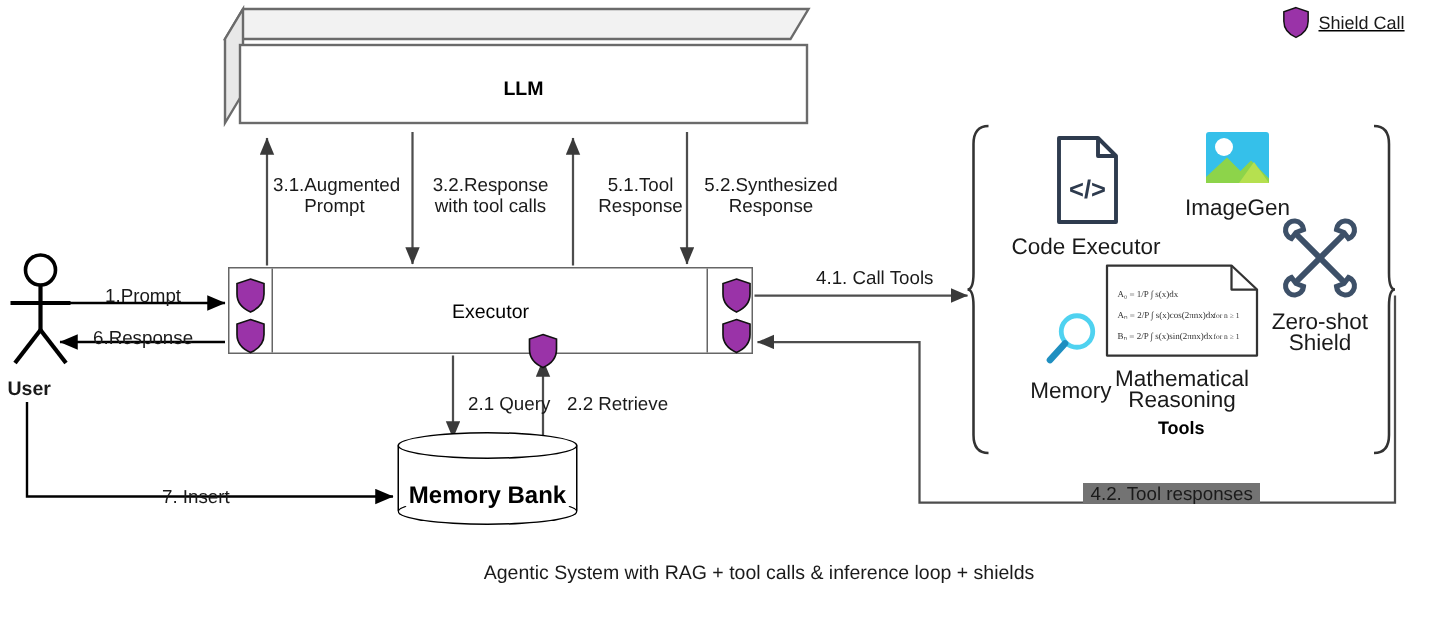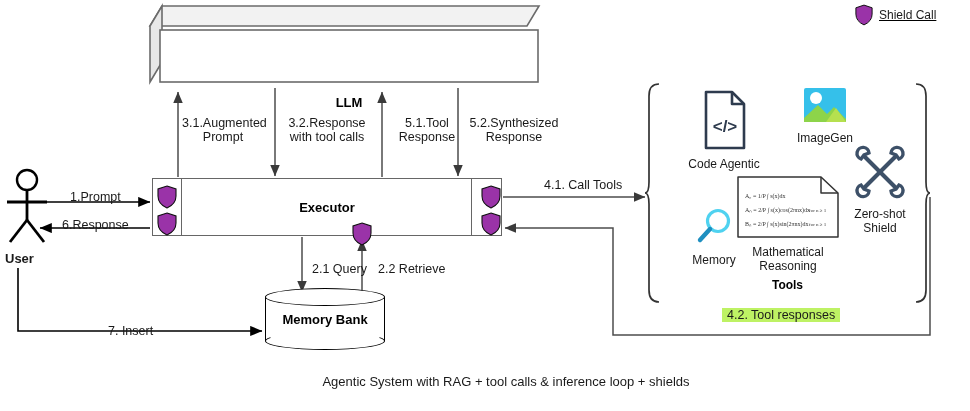--- a/index.html
+++ b/index.html
@@ -8,44 +8,44 @@
   .abs{position:absolute;}
   .lbl{font-size:12.5px;line-height:14px;color:#1a1a1a;white-space:pre;}
   .lbl-c{text-align:center;margin-left:44px;}
   .bold{font-weight:bold;}
   svg{overflow:visible;}
   #wires{position:absolute;left:0;top:0;width:970px;height:411px;pointer-events:none;}
 
   
   #llm-box{left:150px;top:4px;width:390px;height:82px;}
   #llm-title{position:absolute;left:10px;top:28px;width:378px;height:52px;
-      display:flex;align-items:center;justify-content:center;font-weight:bold;font-size:13px;margin-top:44px;}
+      display:flex;align-items:center;justify-content:center;font-weight:bold;font-size:13px;}
 
   
   #exec-box{left:152px;top:178px;width:350px;height:58px;
       background:#fff;border:1.6px solid #666;box-sizing:border-box;}
   #exec-box .divider{position:absolute;top:0;width:0;height:100%;border-left:1.6px solid #666;}
   #exec-title{position:absolute;left:0;top:0;width:100%;height:100%;
-      display:flex;align-items:center;justify-content:center;font-weight:bold;font-size:13px;}
+      display:flex;align-items:center;justify-content:center;font-weight:normal;font-size:13px;}
 
   
   #mem-box{left:265px;top:288px;width:120px;height:62px;}
   #mem-body{position:absolute;left:0;top:9px;width:120px;height:44px;
       border-left:1.6px solid #000;border-right:1.6px solid #000;background:#fff;box-sizing:border-box;}
   #mem-top{position:absolute;left:0;top:0;width:120px;height:18px;border:1.6px solid #000;
       border-radius:50%;background:#fff;box-sizing:border-box;}
   #mem-bot{position:absolute;left:0;top:44px;width:120px;height:18px;border:1.6px solid #000;
       border-radius:50%;background:#fff;box-sizing:border-box;border-top-color:transparent;}
-  #mem-title{position:absolute;left:0;top:18px;width:120px;height:26px;
-      display:flex;align-items:center;justify-content:center;font-weight:bold;font-size:13px;}
+  #mem-title{position:absolute;left:0;top:30px;width:120px;height:26px;
+      display:flex;align-items:center;justify-content:center;font-weight:bold;font-size:16px;}
 
   
   #tools-panel{left:645px;top:82px;width:285px;height:222px;}
   .tool{position:absolute;text-align:center;}
-  .tool .cap{font-size:12px;line-height:14px;margin-top:3px;color:#1a1a1a;}
+  .tool .cap{font-size:15px;line-height:14px;margin-top:3px;color:#1a1a1a;}
   #tools-word{position:absolute;left:0;top:196px;width:285px;text-align:center;
       font-weight:bold;font-size:12px;}
 
   
   #legend{left:855px;top:4px;display:flex;align-items:center;gap:6px;text-decoration:underline;}
   #legend .lt{font-size:12px;color:#1a1a1a;}
 
   
   #caption{left:0;top:374px;width:970px;text-align:center;font-size:13px;color:#1a1a1a;margin-left:21px;}
 </style>
@@ -155,36 +155,36 @@
 <div class="abs lbl lbl-c" style="left:334px;top:262px">2.2 Retrieve</div>
 <div class="abs lbl lbl-c" style="left:138px;top:116px;width:82px">3.1.Augmented
 Prompt</div>
 <div class="abs lbl lbl-c" style="left:236px;top:116px;width:94px">3.2.Response
 with tool calls</div>
 <div class="abs lbl lbl-c" style="left:348px;top:116px;width:70px">5.1.Tool
 Response</div>
 <div class="abs lbl lbl-c" style="left:420px;top:116px;width:100px">5.2.Synthesized
 Response</div>
 <div class="abs lbl" style="left:540px;top:178px;background:#fff;padding:0 4px">4.1. Call Tools</div>
-<div class="abs lbl" style="left:722px;top:308px;background:#bef264;padding:0 5px">4.2. Tool responses</div>
+<div class="abs lbl" style="left:722px;top:322px;background:#737373;padding:0 5px">4.2. Tool responses</div>
 
 <div class="abs" id="tools-panel">
 
   <svg class="abs" style="left:0;top:0" width="285" height="222">
     <path d="M14,2 Q4,2 4,14 L4,100 Q4,111 0,111 Q4,111 4,122 L4,208 Q4,220 14,220" fill="none" stroke="#333" stroke-width="1.7"></path>
     <path d="M271,2 Q281,2 281,14 L281,100 Q281,111 285,111 Q281,111 281,122 L281,208 Q281,220 271,220" fill="none" stroke="#333" stroke-width="1.7"></path>
   </svg>
 
   <div class="tool" style="left:14px;top:8px;width:130px">
     <svg width="48" height="60" viewBox="0 0 48 60">
       <path d="M6 2 H32 L44 14 V58 H6 Z" fill="#fff" stroke="#2e3b4e" stroke-width="2.6" stroke-linejoin="round"></path>
       <path d="M32 2 V14 H44" fill="none" stroke="#2e3b4e" stroke-width="2.6" stroke-linejoin="round"></path>
       <text x="25" y="42" font-size="17" font-weight="bold" text-anchor="middle" fill="#2e3b4e" font-family="Liberation Sans, sans-serif">&lt;/&gt;</text>
     </svg>
-    <div class="cap">Code Agentic</div>
+    <div class="cap">Code Executor</div>
   </div>
 
   <div class="tool" style="left:125px;top:4px;width:110px">
     <svg width="46" height="38" viewBox="0 0 46 38">
       <rect x="2" y="2" width="42" height="34" rx="2" fill="#35c0ea"></rect>
       <circle cx="14" cy="12" r="6" fill="#ffffff"></circle>
       <path d="M2 32 L16 19 L25 28 L32 21 L44 33 L44 36 L2 36 Z" fill="#8dd44a"></path>
       <path d="M24 36 L34 22 L44 36 Z" fill="#b6e04f"></path>
     </svg>
     <div class="cap">ImageGen</div>

